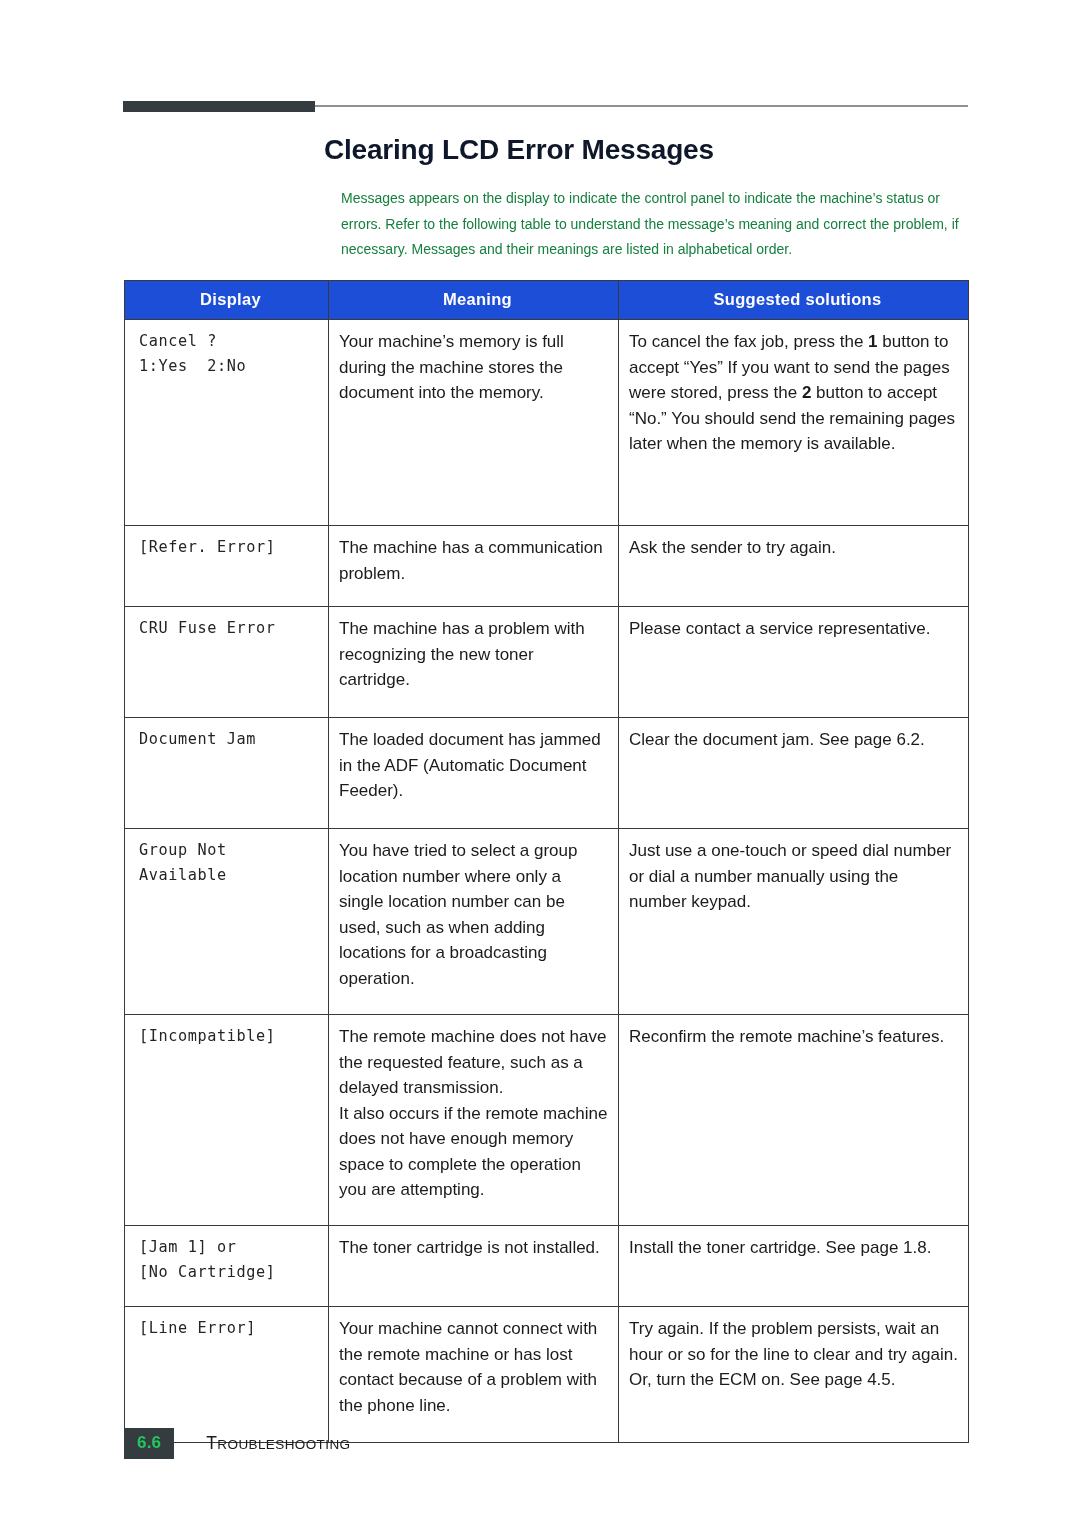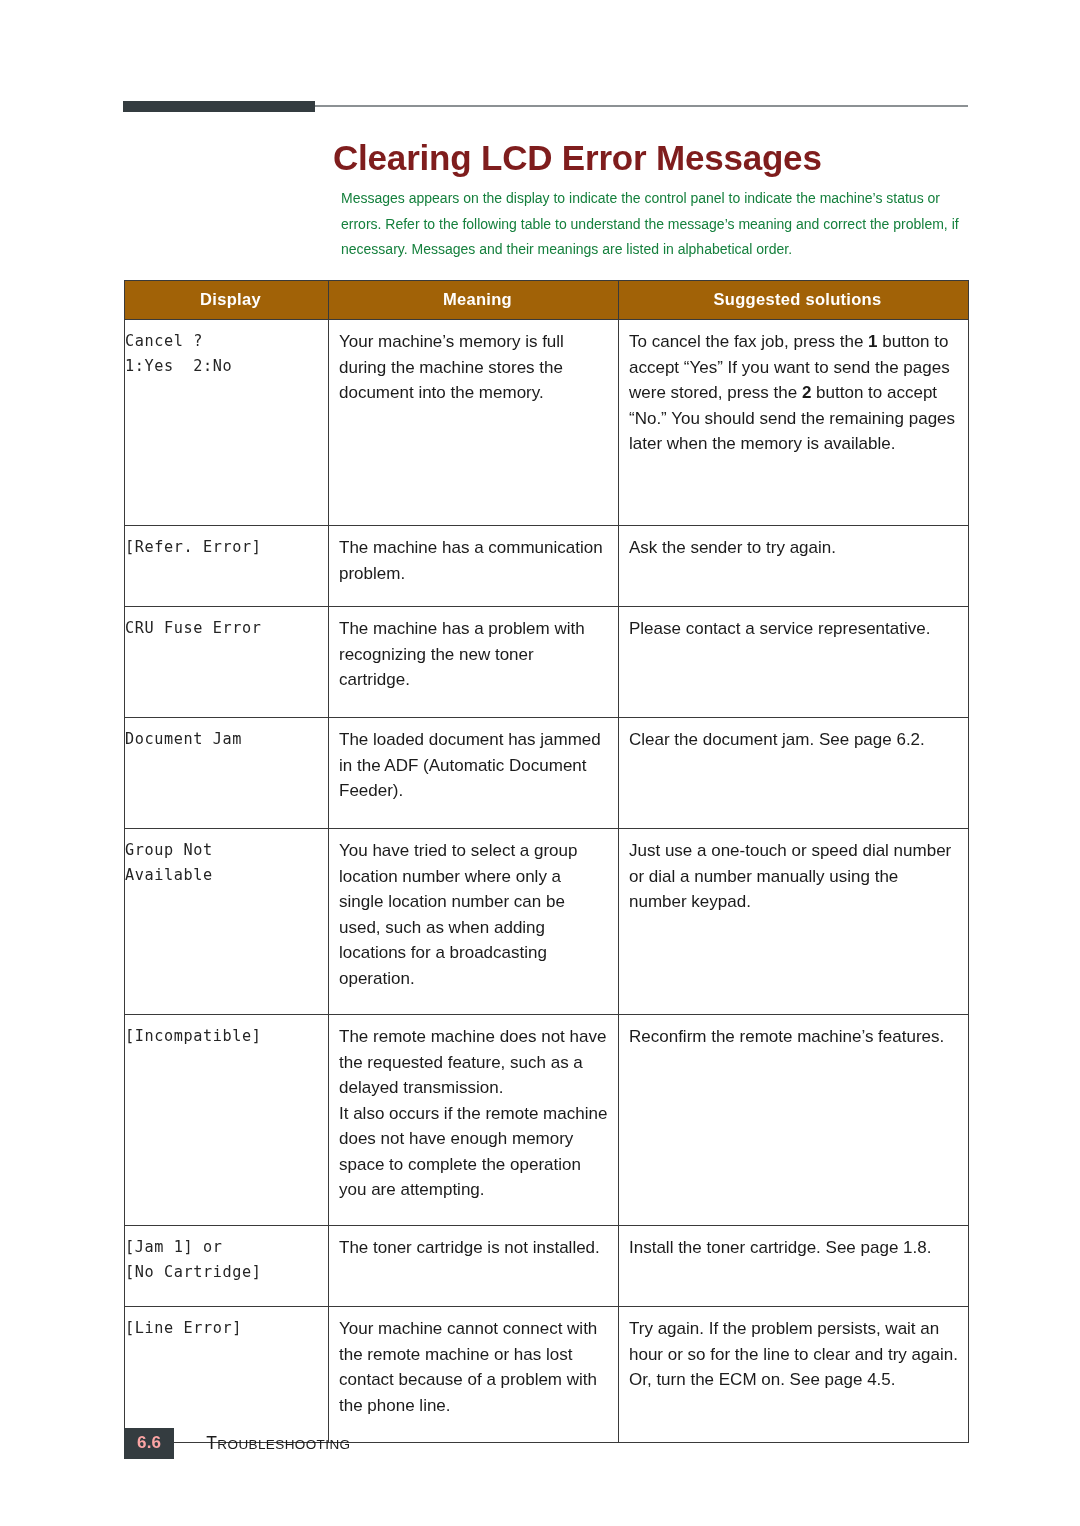--- a/index.html
+++ b/index.html
@@ -37,27 +37,27 @@
     left: 192px;
     top: 4px;
     width: 653px;
     height: 2px;
     background: #8c9194;
   }
 
   
   .page-title {
     position: absolute;
-    left: 333px;
+    left: 324px;
     top: 114px;
     width: 640px;
-    font-size: 35px;
+    font-size: 28px;
     font-weight: bold;
     letter-spacing: -0.2px;
-    color: #7f1d1d;
+    color: #0f172a;
     line-height: 1.2;
   }
 
   
   .intro {
     position: absolute;
     left: 341px;
     top: 172px;
     width: 640px;
     font-size: 14px;
@@ -72,21 +72,21 @@
     top: 280px;
     width: 844px;
     border-collapse: collapse;
     table-layout: fixed;
   }
   .lcd-table col.c1 { width: 204px; }
   .lcd-table col.c2 { width: 290px; }
   .lcd-table col.c3 { width: 350px; }
 
   .lcd-table th {
-    background: #a16207;
+    background: #1d4ed8;
     color: #ffffff;
     font-size: 16.5px;
     font-weight: bold;
     text-align: center;
     padding: 9px 4px 10px 12px;
     border: 1.5px solid #3a3a3a;
     letter-spacing: 0.3px;
   }
 
   .lcd-table td {
@@ -97,21 +97,21 @@
     padding: 9px 10px 16px 10px;
     color: #1b1b1b;
   }
 
   .lcd-table td.display-cell {
     font-family: "DejaVu Sans Mono", "Liberation Mono", monospace;
     font-size: 15.2px;
     line-height: 25px;
     letter-spacing: 0.6px;
     color: #242424;
-    padding-left: 0;
+    padding-left: 14px;
     white-space: pre;
   }
 
   .lcd-table tr.r-cancel td        { height: 180px; }
   .lcd-table tr.r-comm td          { height: 55px;  }
   .lcd-table tr.r-cru td           { height: 85px;  }
   .lcd-table tr.r-docjam td        { height: 85px;  }
   .lcd-table tr.r-door td          { height: 55px;  }
   .lcd-table tr.r-group td         { height: 160px; }
   .lcd-table tr.r-incompat td      { height: 185px; }
@@ -124,21 +124,21 @@
   
   .footer {
     position: absolute;
     left: 124px;
     top: 1428px;
     display: flex;
     align-items: center;
   }
   .footer .pagenum {
     background: #343c40;
-    color: #fca5a5;
+    color: #22c55e;
     font-size: 17px;
     font-weight: bold;
     padding: 5px 13px 6px 13px;
     letter-spacing: 0.2px;
   }
   .footer .chapter {
     margin-left: 32px;
     font-size: 13.5px;
     color: #1b1b1b;
     letter-spacing: 0.4px;

